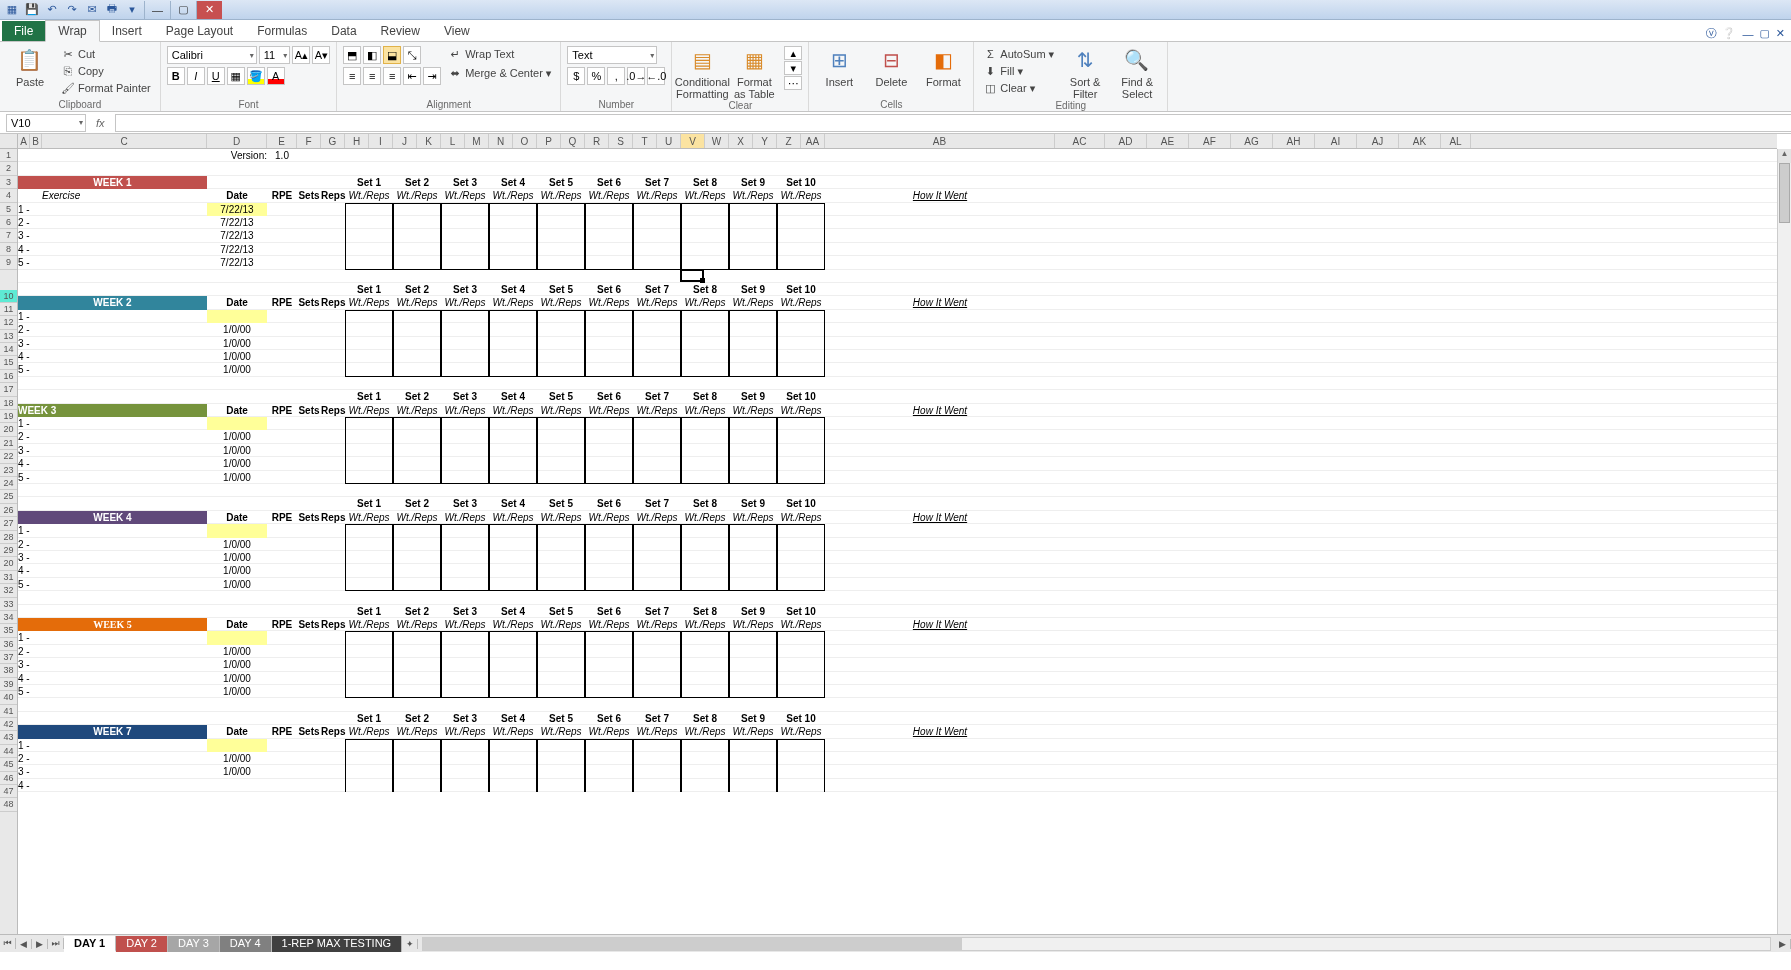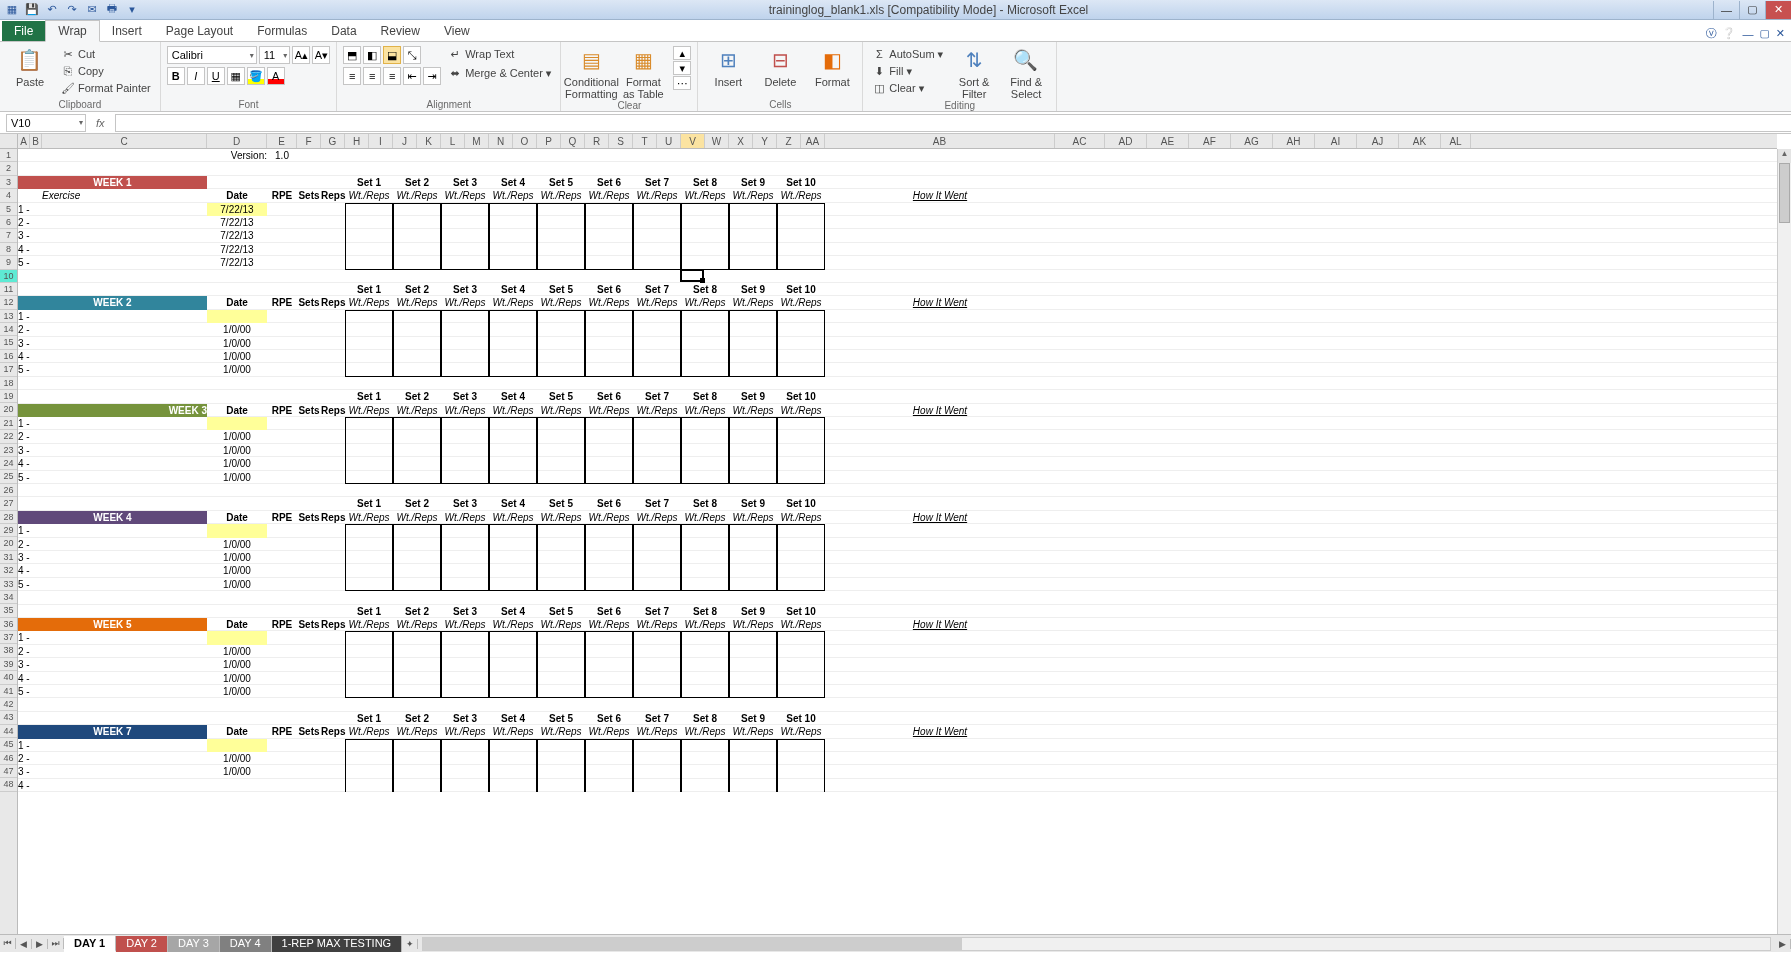--- a/index.html
+++ b/index.html
@@ -56,21 +56,21 @@
 .formula-input { flex:1; border:1px solid #c5c5c5; border-right:none; height:18px;}
 
 
 .grid-wrap { position:absolute; top:134px; bottom:20px; left:0; right:0; }
 .corner { position:absolute; left:0; top:0; width:18px; height:15px; background:#e8e8e8; border-right:1px solid #bbb; border-bottom:1px solid #bbb;}
 .col-headers { position:absolute; left:18px; right:14px; top:0; height:15px; display:flex; background:#e8e8e8; border-bottom:1px solid #bbb;}
 .col-headers span { border-right:1px solid #ccc; text-align:center; font-size:10px; color:#555; display:flex; align-items:center; justify-content:center;}
 .col-headers span.sel { background:#fbe3a1;}
 .row-headers { position:absolute; left:0; top:15px; bottom:0; width:18px; background:#e8e8e8; border-right:1px solid #bbb;}
 .row-headers div { height:13.4px; border-bottom:1px solid #ccc; font-size:9px; color:#555; text-align:center; line-height:13px;}
-.row-headers div.sel { background:#5eead4;}
+.row-headers div.sel { background:#5eead4;margin-top:20px;}
 
 .sheet { position:absolute; left:18px; top:15px; right:14px; bottom:0; overflow:hidden; background:#fff;}
 .vscroll { position:absolute; right:0; top:15px; width:14px; bottom:0; background:#f0f0f0; border-left:1px solid #ccc;}
 .vscroll .thumb { position:absolute; left:1px; right:1px; top:14px; height:60px; background:#cdcdcd; border:1px solid #aaa;}
 .vscroll .arr { position:absolute; left:0; right:0; height:14px; text-align:center; font-size:8px; color:#666; background:#e4e4e4;}
 .vscroll .arr.up{top:0;} .vscroll .arr.dn{bottom:0;}
 
 .cells { position:relative; font-size:10px; color:#000;}
 .rowline { position:absolute; left:0; right:0; border-bottom:1px solid #eee; height:13.4px;}
 .exlabel { font-style:italic;}
@@ -100,21 +100,20 @@
 <div class="titlebar">
   <div class="qat">
     <span>▦</span>
     <span>💾</span>
     <span>↶</span>
     <span>↷</span>
     <span>✉</span>
     <span>🖶</span>
     <span>▾</span>
   </div>
-  <div class="title">traininglog_blank1.xls  [Compatibility Mode] - Microsoft Excel</div>
   <div class="winbtns">
     <span>—</span>
     <span>▢</span>
     <span class="close">✕</span>
   </div>
 </div>
 
 <div class="ribbontabs">
   <div class="filetab">File</div>
   <div class="tab active">Wrap</div>
@@ -206,20 +205,33 @@
         <div class="btn-sm">
             <span class="icon-sq">↵</span>
             <span>Wrap Text</span>
           </div>
         <div class="btn-sm"><span class="icon-sq">⬌</span><span>Merge &amp; Center</span> ▾</div>
       </div>
     </div>
     <div class="group-label">Alignment</div>
   </div>
 
+  <div class="group">
+    <div class="group-content vstack" style="gap:3px;">
+      <div class="drop" style="min-width:90px;">Text</div>
+      <div class="hstack">
+        <span class="toggle">$</span>
+        <span class="toggle">%</span>
+        <span class="toggle">,</span>
+        <span class="toggle">.0→</span>
+        <span class="toggle">←.0</span>
+      </div>
+    </div>
+    <div class="group-label">Number</div>
+  </div>
 
   <div class="group" style="flex:0 0 auto;">
     <div class="group-content">
       <div class="big-btn">
           <div class="ic">▤</div>
           <div>Conditional Formatting</div>
         </div>
       <div class="big-btn">
           <div class="ic">▦</div>
           <div>Format as Table</div>
@@ -597,21 +609,21 @@
         <div style="position: absolute; left: 327px; top: 241.2px; height: 13.4px; line-height: 13.4px; white-space: nowrap; width: 48px; text-align: center; font-weight: bold;">Set 1</div>
         <div style="position: absolute; left: 375px; top: 241.2px; height: 13.4px; line-height: 13.4px; white-space: nowrap; width: 48px; text-align: center; font-weight: bold;">Set 2</div>
         <div style="position: absolute; left: 423px; top: 241.2px; height: 13.4px; line-height: 13.4px; white-space: nowrap; width: 48px; text-align: center; font-weight: bold;">Set 3</div>
         <div style="position: absolute; left: 471px; top: 241.2px; height: 13.4px; line-height: 13.4px; white-space: nowrap; width: 48px; text-align: center; font-weight: bold;">Set 4</div>
         <div style="position: absolute; left: 519px; top: 241.2px; height: 13.4px; line-height: 13.4px; white-space: nowrap; width: 48px; text-align: center; font-weight: bold;">Set 5</div>
         <div style="position: absolute; left: 567px; top: 241.2px; height: 13.4px; line-height: 13.4px; white-space: nowrap; width: 48px; text-align: center; font-weight: bold;">Set 6</div>
         <div style="position: absolute; left: 615px; top: 241.2px; height: 13.4px; line-height: 13.4px; white-space: nowrap; width: 48px; text-align: center; font-weight: bold;">Set 7</div>
         <div style="position: absolute; left: 663px; top: 241.2px; height: 13.4px; line-height: 13.4px; white-space: nowrap; width: 48px; text-align: center; font-weight: bold;">Set 8</div>
         <div style="position: absolute; left: 711px; top: 241.2px; height: 13.4px; line-height: 13.4px; white-space: nowrap; width: 48px; text-align: center; font-weight: bold;">Set 9</div>
         <div style="position: absolute; left: 759px; top: 241.2px; height: 13.4px; line-height: 13.4px; white-space: nowrap; width: 48px; text-align: center; font-weight: bold;">Set 10</div>
-        <div style="position: absolute; left: 0px; top: 254.6px; height: 13.4px; line-height: 13.4px; white-space: nowrap; width: 189px; text-align: right; background: rgb(118, 147, 60); color: rgb(255, 255, 255); font-weight: bold;">WEEK 3</div>
+        <div style="position: absolute; left: 0px; top: 254.6px; height: 13.4px; line-height: 13.4px; white-space: nowrap; width: 189px; text-align: left; background: rgb(118, 147, 60); color: rgb(255, 255, 255); font-weight: bold;">WEEK 3</div>
         <div style="position: absolute; left: 189px; top: 254.6px; height: 13.4px; line-height: 13.4px; white-space: nowrap; width: 60px; text-align: center; font-weight: bold;">Date</div>
         <div style="position: absolute; left: 249px; top: 254.6px; height: 13.4px; line-height: 13.4px; white-space: nowrap; width: 30px; text-align: center; font-weight: bold;">RPE</div>
         <div style="position: absolute; left: 279px; top: 254.6px; height: 13.4px; line-height: 13.4px; white-space: nowrap; width: 24px; text-align: center; font-weight: bold;">Sets</div>
         <div style="position: absolute; left: 303px; top: 254.6px; height: 13.4px; line-height: 13.4px; white-space: nowrap; width: 24px; text-align: center; font-weight: bold;">Reps</div>
         <div style="position: absolute; left: 327px; top: 254.6px; height: 13.4px; line-height: 13.4px; white-space: nowrap; width: 48px; text-align: center; font-style: italic;">Wt./Reps</div>
         <div style="position: absolute; left: 375px; top: 254.6px; height: 13.4px; line-height: 13.4px; white-space: nowrap; width: 48px; text-align: center; font-style: italic;">Wt./Reps</div>
         <div style="position: absolute; left: 423px; top: 254.6px; height: 13.4px; line-height: 13.4px; white-space: nowrap; width: 48px; text-align: center; font-style: italic;">Wt./Reps</div>
         <div style="position: absolute; left: 471px; top: 254.6px; height: 13.4px; line-height: 13.4px; white-space: nowrap; width: 48px; text-align: center; font-style: italic;">Wt./Reps</div>
         <div style="position: absolute; left: 519px; top: 254.6px; height: 13.4px; line-height: 13.4px; white-space: nowrap; width: 48px; text-align: center; font-style: italic;">Wt./Reps</div>
         <div style="position: absolute; left: 567px; top: 254.6px; height: 13.4px; line-height: 13.4px; white-space: nowrap; width: 48px; text-align: center; font-style: italic;">Wt./Reps</div>
@@ -769,21 +781,21 @@
         <div style="position: absolute; left: 327px; top: 455.6px; height: 13.4px; line-height: 13.4px; white-space: nowrap; width: 48px; text-align: center; font-weight: bold;">Set 1</div>
         <div style="position: absolute; left: 375px; top: 455.6px; height: 13.4px; line-height: 13.4px; white-space: nowrap; width: 48px; text-align: center; font-weight: bold;">Set 2</div>
         <div style="position: absolute; left: 423px; top: 455.6px; height: 13.4px; line-height: 13.4px; white-space: nowrap; width: 48px; text-align: center; font-weight: bold;">Set 3</div>
         <div style="position: absolute; left: 471px; top: 455.6px; height: 13.4px; line-height: 13.4px; white-space: nowrap; width: 48px; text-align: center; font-weight: bold;">Set 4</div>
         <div style="position: absolute; left: 519px; top: 455.6px; height: 13.4px; line-height: 13.4px; white-space: nowrap; width: 48px; text-align: center; font-weight: bold;">Set 5</div>
         <div style="position: absolute; left: 567px; top: 455.6px; height: 13.4px; line-height: 13.4px; white-space: nowrap; width: 48px; text-align: center; font-weight: bold;">Set 6</div>
         <div style="position: absolute; left: 615px; top: 455.6px; height: 13.4px; line-height: 13.4px; white-space: nowrap; width: 48px; text-align: center; font-weight: bold;">Set 7</div>
         <div style="position: absolute; left: 663px; top: 455.6px; height: 13.4px; line-height: 13.4px; white-space: nowrap; width: 48px; text-align: center; font-weight: bold;">Set 8</div>
         <div style="position: absolute; left: 711px; top: 455.6px; height: 13.4px; line-height: 13.4px; white-space: nowrap; width: 48px; text-align: center; font-weight: bold;">Set 9</div>
         <div style="position: absolute; left: 759px; top: 455.6px; height: 13.4px; line-height: 13.4px; white-space: nowrap; width: 48px; text-align: center; font-weight: bold;">Set 10</div>
-        <div style="position: absolute; left: 0px; top: 469px; height: 13.4px; line-height: 13.4px; white-space: nowrap; width: 189px; text-align: center; background: rgb(228, 108, 10); color: rgb(255, 255, 255); font-weight: bold;">WEEK 5</div>
+        <div style="position: absolute; left: 0px; top: 469px; height: 13.4px; line-height: 13.4px; white-space: nowrap; width: 189px; text-align: center; background: rgb(228, 108, 10); color: rgb(255, 255, 255); font-weight: bold; font-family: Liberation Serif, serif;">WEEK 5</div>
         <div style="position: absolute; left: 189px; top: 469px; height: 13.4px; line-height: 13.4px; white-space: nowrap; width: 60px; text-align: center; font-weight: bold;">Date</div>
         <div style="position: absolute; left: 249px; top: 469px; height: 13.4px; line-height: 13.4px; white-space: nowrap; width: 30px; text-align: center; font-weight: bold;">RPE</div>
         <div style="position: absolute; left: 279px; top: 469px; height: 13.4px; line-height: 13.4px; white-space: nowrap; width: 24px; text-align: center; font-weight: bold;">Sets</div>
         <div style="position: absolute; left: 303px; top: 469px; height: 13.4px; line-height: 13.4px; white-space: nowrap; width: 24px; text-align: center; font-weight: bold;">Reps</div>
         <div style="position: absolute; left: 327px; top: 469px; height: 13.4px; line-height: 13.4px; white-space: nowrap; width: 48px; text-align: center; font-style: italic;">Wt./Reps</div>
         <div style="position: absolute; left: 375px; top: 469px; height: 13.4px; line-height: 13.4px; white-space: nowrap; width: 48px; text-align: center; font-style: italic;">Wt./Reps</div>
         <div style="position: absolute; left: 423px; top: 469px; height: 13.4px; line-height: 13.4px; white-space: nowrap; width: 48px; text-align: center; font-style: italic;">Wt./Reps</div>
         <div style="position: absolute; left: 471px; top: 469px; height: 13.4px; line-height: 13.4px; white-space: nowrap; width: 48px; text-align: center; font-style: italic;">Wt./Reps</div>
         <div style="position: absolute; left: 519px; top: 469px; height: 13.4px; line-height: 13.4px; white-space: nowrap; width: 48px; text-align: center; font-style: italic;">Wt./Reps</div>
         <div style="position: absolute; left: 567px; top: 469px; height: 13.4px; line-height: 13.4px; white-space: nowrap; width: 48px; text-align: center; font-style: italic;">Wt./Reps</div>

